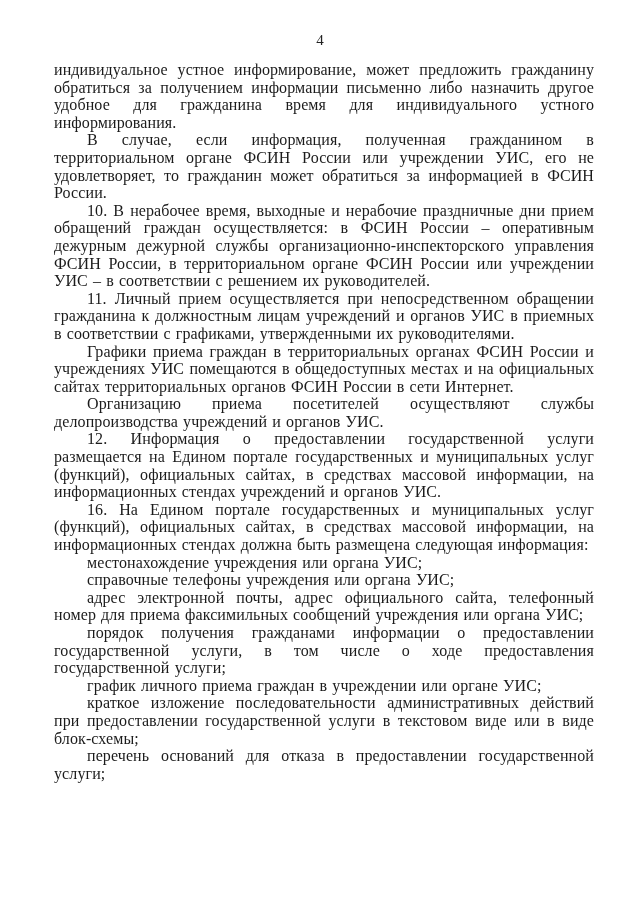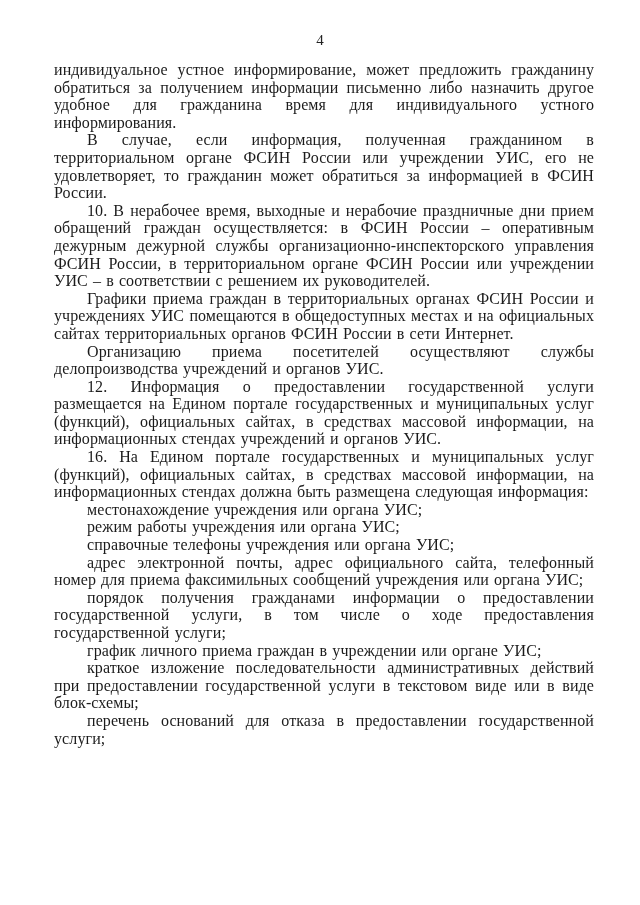--- a/index.html
+++ b/index.html
@@ -43,26 +43,26 @@
 </style>
 </head>
 <body>
 
 <div class="page">
   <div class="pagenum">4</div>
   <div class="docbody">
     <p class="para cont">индивидуальное устное информирование, может предложить гражданину обратиться за получением информации письменно либо назначить другое удобное для гражданина время для индивидуального устного информирования.</p>
     <p class="para">В случае, если информация, полученная гражданином в территориальном органе ФСИН России или учреждении УИС, его не удовлетворяет, то гражданин может обратиться за информацией в ФСИН России.</p>
     <p class="para">10. В нерабочее время, выходные и нерабочие праздничные дни прием обращений граждан осуществляется: в ФСИН России – оперативным дежурным дежурной службы организационно-инспекторского управления ФСИН России, в территориальном органе ФСИН России или учреждении УИС – в соответствии с решением их руководителей.</p>
+    <p class="para">11. Личный прием осуществляется при непосредственном обращении гражданина к должностным лицам учреждений и органов УИС в приемных в соответствии с графиками, утвержденными их руководителями.</p>
     <p class="para">Графики приема граждан в территориальных органах ФСИН России и учреждениях УИС помещаются в общедоступных местах и на официальных сайтах территориальных органов ФСИН России в сети Интернет.</p>
     <p class="para">Организацию приема посетителей осуществляют службы делопроизводства учреждений и органов УИС.</p>
     <p class="para">12. Информация о предоставлении государственной услуги размещается на Едином портале государственных и муниципальных услуг (функций), официальных сайтах, в средствах массовой информации, на информационных стендах учреждений и органов УИС.</p>
     <p class="para">16. На Едином портале государственных и муниципальных услуг (функций), официальных сайтах, в средствах массовой информации, на информационных стендах должна быть размещена следующая информация:</p>
     <p class="para">местонахождение учреждения или органа УИС;</p>
-    <p class="para">режим работы учреждения или органа УИС;</p>
     <p class="para">справочные телефоны учреждения или органа УИС;</p>
     <p class="para">адрес электронной почты, адрес официального сайта, телефонный номер для приема факсимильных сообщений учреждения или органа УИС;</p>
     <p class="para">порядок получения гражданами информации о предоставлении государственной услуги, в том числе о ходе предоставления государственной услуги;</p>
     <p class="para">график личного приема граждан в учреждении или органе УИС;</p>
     <p class="para">краткое изложение последовательности административных действий при предоставлении государственной услуги в текстовом виде или в виде блок-схемы;</p>
     <p class="para">перечень оснований для отказа в предоставлении государственной услуги;</p>
   </div>
 </div>
 
 </body></html>

